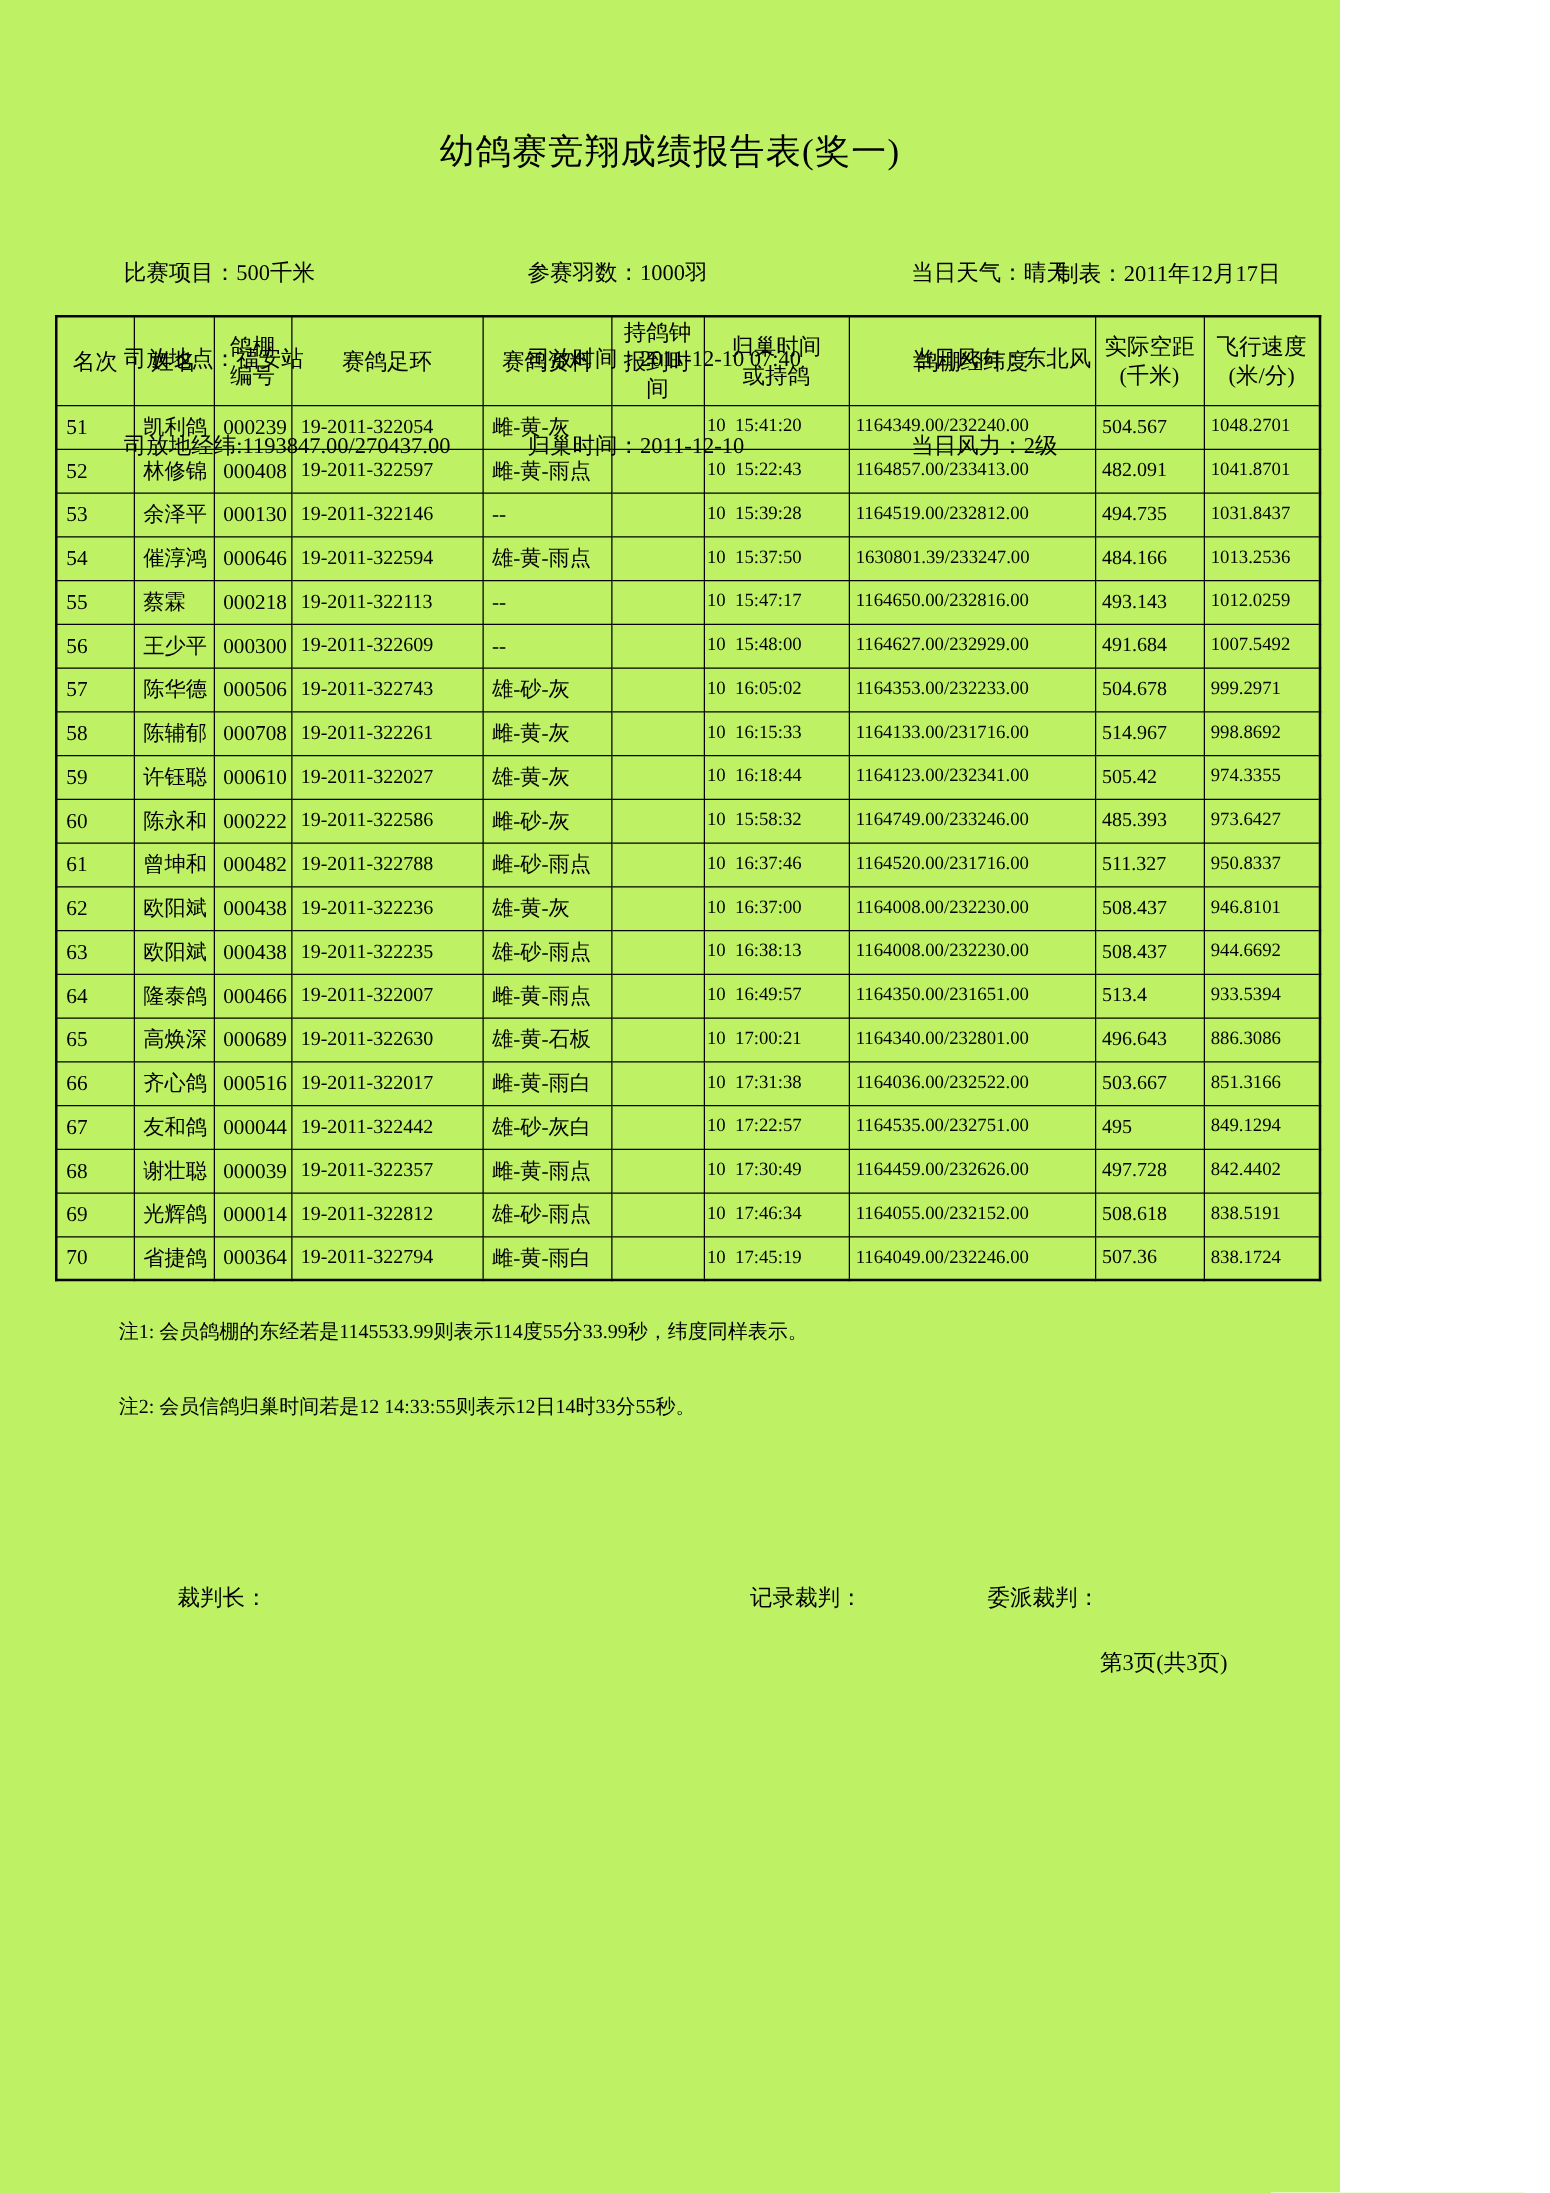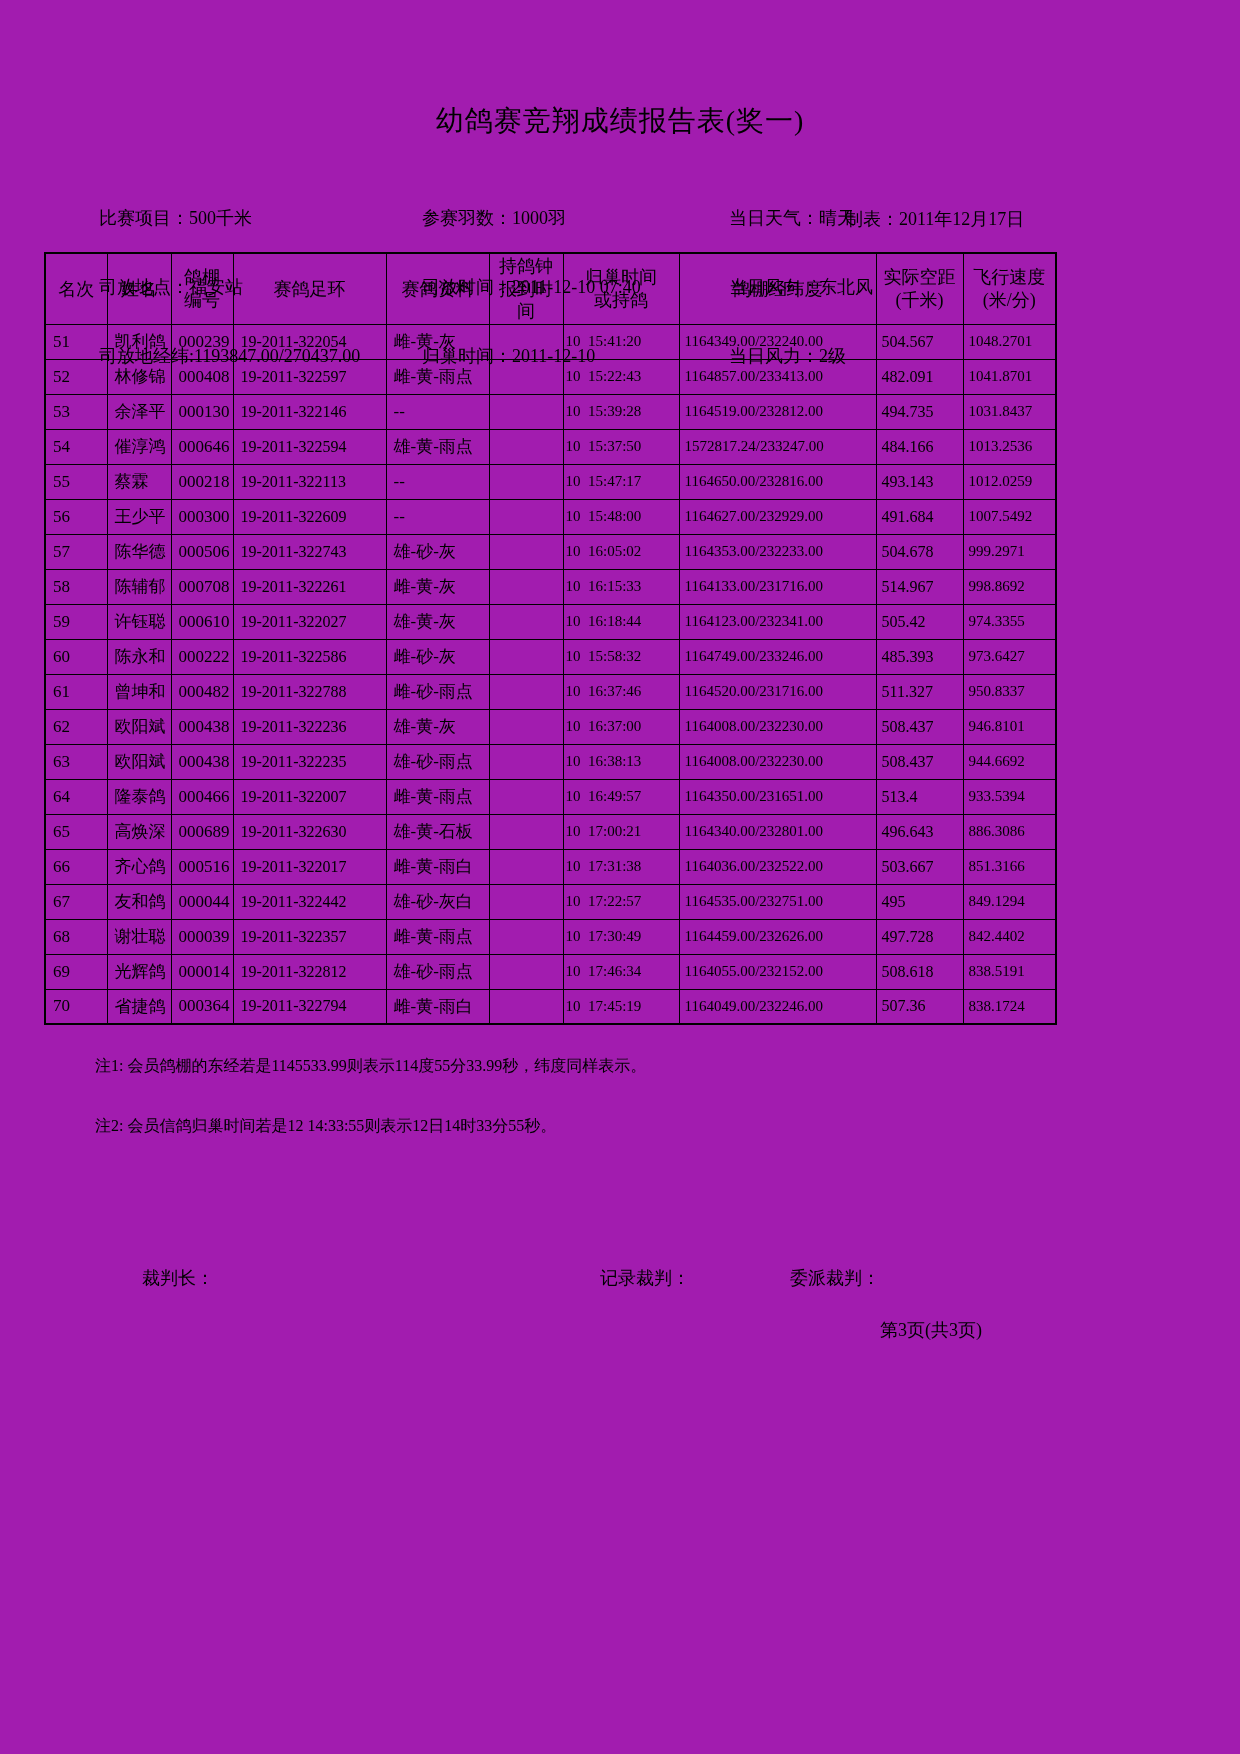--- a/index.html
+++ b/index.html
@@ -1,20 +1,20 @@
 <!DOCTYPE html>
 <html><head>
 <meta charset="utf-8">
 <style>
   html, body { margin: 0; padding: 0; background: #ffffff; }
   .page {
     position: relative;
-    width: 1240px;
+    width: 1072px;
     height: 1754px;
-    background: #a21caf;
+    background: #bef264;
     color: #000;
     font-family: "Liberation Serif", "DejaVu Serif", serif;
     overflow: hidden;
   }
   .title {
     position: absolute;
     top: 102px;
     left: 0;
     width: 100%;
     text-align: center;
@@ -197,21 +197,21 @@
       <td class="c-speed">1031.8437</td>
     </tr>
         <tr>
       <td class="c-rank">54</td>
       <td class="c-name">催淳鸿</td>
       <td class="c-loft">000646</td>
       <td class="c-ring">19-2011-322594</td>
       <td class="c-info">雄-黄-雨点</td>
       <td class="c-clock"></td>
       <td class="c-return">10  15:37:50</td>
-      <td class="c-coords">1572817.24/233247.00</td>
+      <td class="c-coords">1630801.39/233247.00</td>
       <td class="c-dist">484.166</td>
       <td class="c-speed">1013.2536</td>
     </tr>
         <tr>
       <td class="c-rank">55</td>
       <td class="c-name">蔡霖</td>
       <td class="c-loft">000218</td>
       <td class="c-ring">19-2011-322113</td>
       <td class="c-info">--</td>
       <td class="c-clock"></td>

